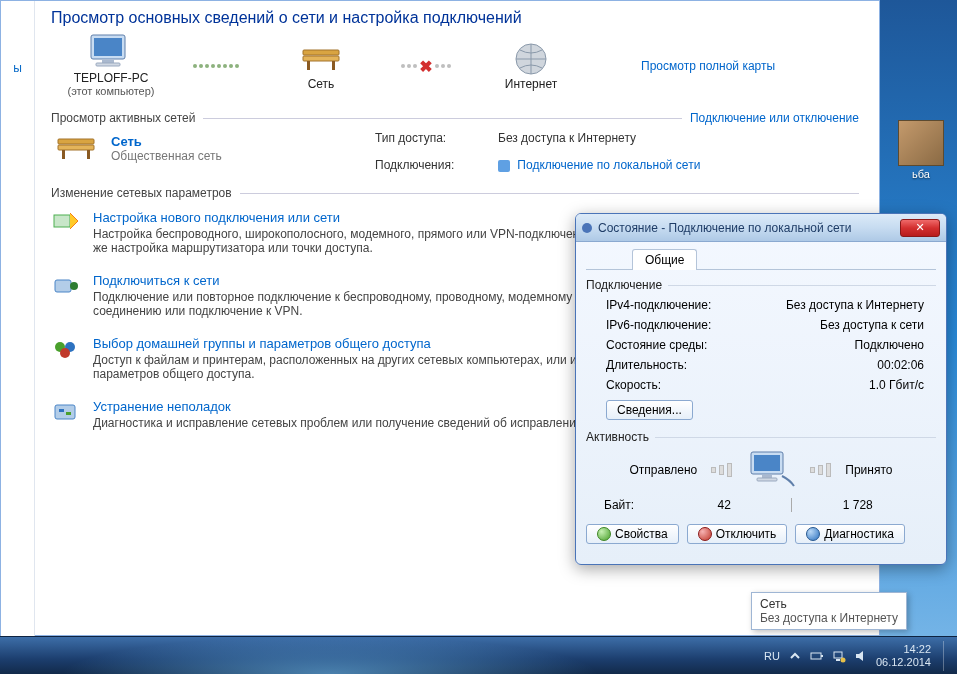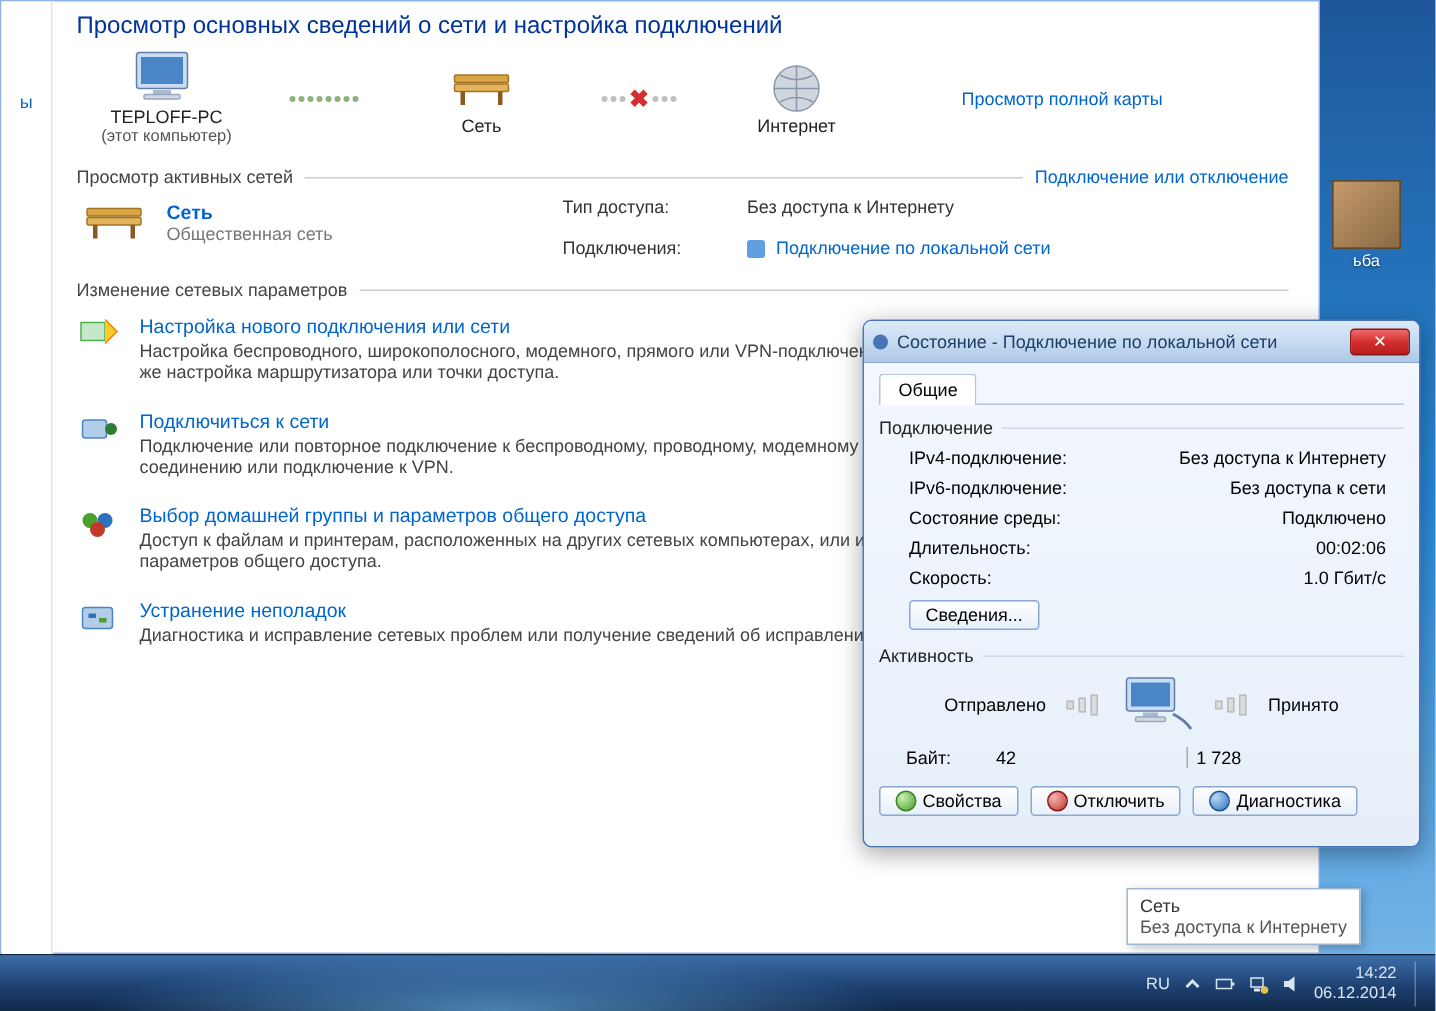--- a/index.html
+++ b/index.html
@@ -110,21 +110,21 @@
   .close-btn {
     width:40px; height:18px; border-radius:3px;
     background: linear-gradient(to bottom, #ef6a6a 0%, #d32f2f 50%, #b71c1c 100%);
     border:1px solid #8a1818; color:#fff; display:flex; align-items:center; justify-content:center;
     font-size:11px; cursor:pointer;
   }
   .dialog-body { padding: 6px 10px 8px 10px; }
   .tabs { display:flex; gap:0; border-bottom:1px solid #b4c4d9; margin-bottom:8px; }
   .tab {
     padding: 3px 12px; font-size:12px; background:#f6f9fd; border:1px solid #b4c4d9;
-    border-bottom:none; border-radius:3px 3px 0 0; cursor:pointer; position:relative; top:1px;
+    border-bottom:none; border-radius:3px 3px 0 0; cursor:pointer; position:relative; top:1px;margin-left:46px;
   }
   .tab.active { background:#fff; }
 
   .group-title { font-size:12px; color:#222; margin: 6px 0 4px 0; display:flex; align-items:center; gap:6px; }
   .group-title .line { flex:1; height:1px; background:#cfd8e6; }
 
   .kv-grid { display:grid; grid-template-columns: 160px auto; row-gap:6px; font-size:12px; margin: 6px 6px 8px 20px; }
   .kv-grid .k {}
   .kv-grid .v { text-align:right; padding-right:6px; }
 
@@ -143,24 +143,24 @@
 
   .activity-vis { display:flex; align-items:center; justify-content:center; gap:14px; margin: 6px 0 8px 0; font-size:12px; }
   .act-pc-icon { width:50px; height:40px; }
   .activity-conn { display:flex; gap:3px; align-items:center; }
   .activity-conn .bar { width:5px; border:1px solid #bbb; background:#ddd; }
   .activity-conn .bar:nth-child(1){height:6px;} .activity-conn .bar:nth-child(2){height:10px;}
   .activity-conn .bar:nth-child(3){height:14px;} .activity-conn .bar:nth-child(4){height:10px;}
   .activity-conn .bar:nth-child(5){height:6px;}
   .bytes-row { display:flex; justify-content:space-between; font-size:12px; padding:0 18px; margin-top:4px; }
   .bytes-row .sep { border-left:1px solid #aaa; height:14px; margin:0 6px; }
-  .bytes-row .cell {flex:1; text-align:left;}
-
-  
-  .desktop-icon { position:absolute; right:16px; top:120px; width:60px; text-align:center; color:#fff; font-size:11px; text-shadow:0 1px 2px rgba(0,0,0,0.6); }
+  .bytes-row .cell {flex:1; text-align:center;}
+
+  
+  .desktop-icon { position:absolute; right:6px; top:120px; width:60px; text-align:center; color:#fff; font-size:11px; text-shadow:0 1px 2px rgba(0,0,0,0.6); }
   .desktop-icon .pic { width:46px; height:46px; margin:0 auto 2px; background: linear-gradient(135deg,#c49a6c,#8a6a44); border:1px solid #5c4a30; }
 
   
   .taskbar {
     position:absolute; left:0; right:0; bottom:0; height:38px;
     background: linear-gradient(to bottom, #3d6ea8 0%, #1c3e6e 60%, #122a4a 100%);
     border-top:1px solid #0e2340;
     display:flex; align-items:center; color:#d9e6f2; font-size:11px;
   }
   .taskbar .glow {

